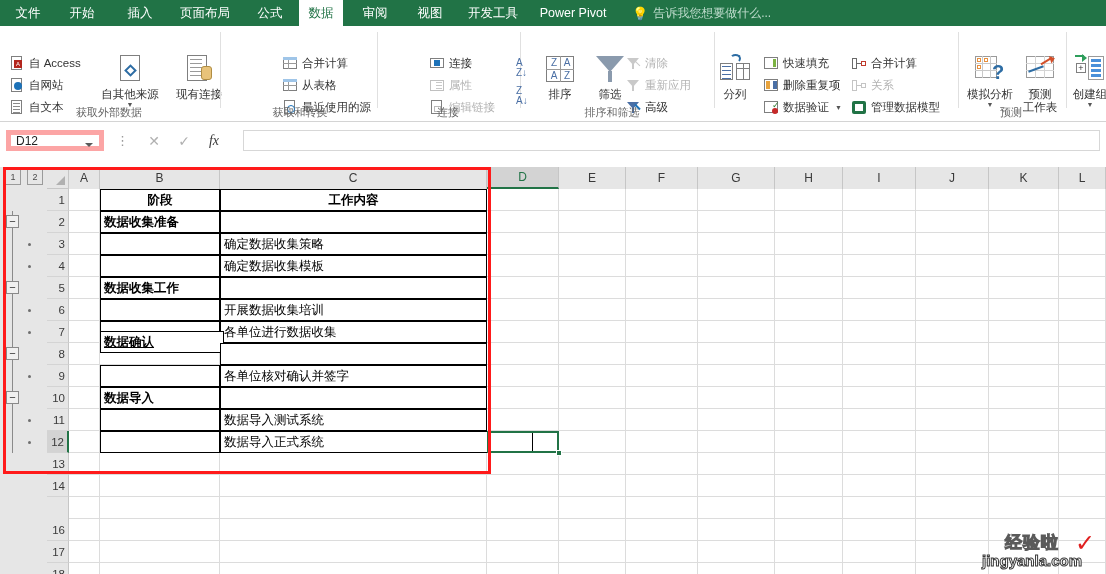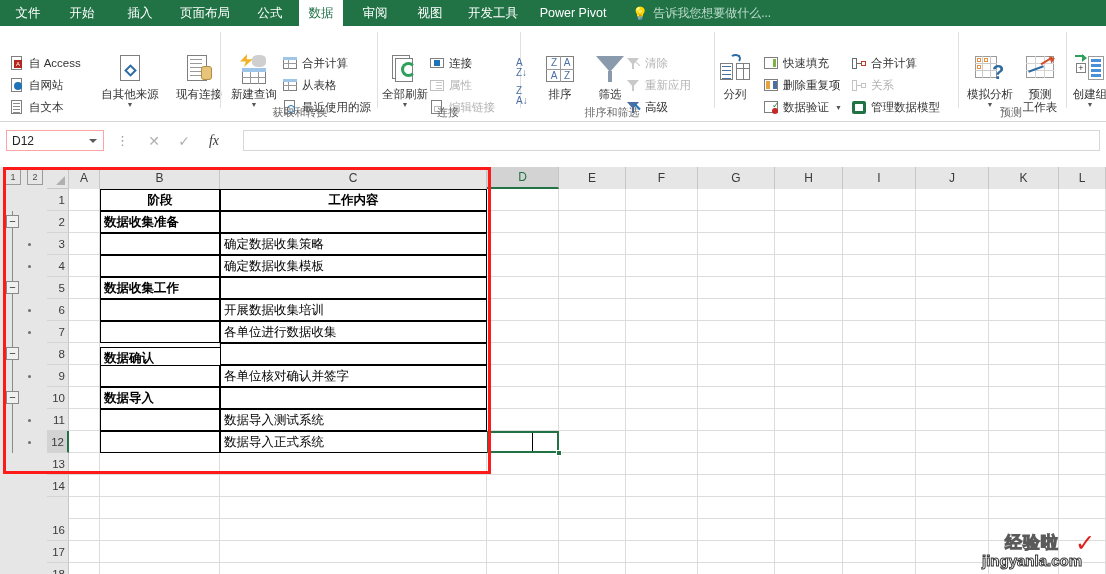--- a/index.html
+++ b/index.html
@@ -67,21 +67,21 @@
   .caret-inline { font-size: 7px; color: #555; margin-left: 2px; }
   .sq { position:absolute; }
 
   
   .fbar {
     position: absolute; top: 122px; left: 0; width: 1106px; height: 45px;
     background: #ffffff;
   }
   .namebox {
     position: absolute; left: 6px; top: 8px; width: 98px; height: 21px;
-    border: 1px solid #fca5a5; background: #ffffff;
+    border: 5px solid #fca5a5; background: #ffffff;
     display: flex; align-items: center; padding: 0 5px;
     font-size: 12px; color: #222222;
   }
   .namebox .nb-caret {
     position: absolute; right: 6px; top: 8px;
     width: 0; height: 0; border-left: 4px solid transparent;
     border-right: 4px solid transparent; border-top: 4px solid #5a5a5a;
   }
   .fb-dots {
     position: absolute; left: 116px; top: 11px;
@@ -267,36 +267,24 @@
           <div class="item" style="left: 10px; top: 74px;">
             <span class="ico">
               <span class="sq" style="left: 1px; top: 0px; width: 11px; height: 14px; background: rgb(255, 255, 255); border: 1px solid rgb(127, 127, 127);"></span>
               <span class="sq" style="left: 3px; top: 3px; width: 7px; height: 1px; background: rgb(138, 138, 138);"></span>
               <span class="sq" style="left: 3px; top: 6px; width: 7px; height: 1px; background: rgb(138, 138, 138);"></span>
               <span class="sq" style="left: 3px; top: 9px; width: 7px; height: 1px; background: rgb(138, 138, 138);"></span>
               <span class="sq" style="left: 3px; top: 12px; width: 7px; height: 1px; background: rgb(138, 138, 138);"></span>
             </span>
             <span>自文本</span>
           </div>
+          <div class="group-title">获取外部数据</div>
         </div>
         <div class="grp-sep" style="left: 220px;"></div>
         <div class="group" style="left: 225px; width: 150px;">
-          <div class="bigitem" style="left: 2px; top: 28px; width: 54px;">
-            <span class="bico">
-              <span class="sq" style="left: 2px; top: 0px; width: 13px; height: 13px; background: rgb(240, 180, 41); clip-path: polygon(55% 0px, 0px 58%, 45% 58%, 30% 100%, 100% 40%, 52% 40%);"></span>
-              <span class="sq" style="left: 14px; top: 1px; width: 14px; height: 12px; background: rgb(207, 207, 207); border-radius: 6px / 4px;"></span>
-              <span class="sq" style="left: 4px; top: 14px; width: 24px; height: 16px; background: rgb(255, 255, 255); border: 1px solid rgb(127, 127, 127);"></span>
-              <span class="sq" style="left: 4px; top: 14px; width: 24px; height: 4px; background: rgb(159, 197, 232);"></span>
-              <span class="sq" style="left: 12px; top: 18px; width: 1px; height: 12px; background: rgb(154, 154, 154);"></span>
-              <span class="sq" style="left: 20px; top: 18px; width: 1px; height: 12px; background: rgb(154, 154, 154);"></span>
-              <span class="sq" style="left: 4px; top: 23px; width: 24px; height: 1px; background: rgb(154, 154, 154);"></span>
-            </span>
-            <span><span>新建查询</span></span>
-            <span class="caret">▼</span>
-          </div>
           <div class="item" style="left: 58px; top: 30px;">
             <span class="ico">
               <span class="sq" style="left: 0px; top: 1px; width: 14px; height: 12px; background: rgb(255, 255, 255); border: 1px solid rgb(127, 127, 127);"></span>
               <span class="sq" style="left: 0px; top: 1px; width: 14px; height: 3px; background: rgb(159, 197, 232);"></span>
               <span class="sq" style="left: 5px; top: 4px; width: 1px; height: 9px; background: rgb(154, 154, 154);"></span>
               <span class="sq" style="left: 0px; top: 7px; width: 14px; height: 1px; background: rgb(154, 154, 154);"></span>
             </span>
             <span>合并计算</span>
           </div>
           <div class="item" style="left: 58px; top: 52px;">
@@ -312,29 +300,20 @@
             <span class="ico">
               <span class="sq" style="left: 1px; top: 0px; width: 11px; height: 14px; background: rgb(255, 255, 255); border: 1px solid rgb(127, 127, 127);"></span>
               <span class="sq" style="left: 4px; top: 5px; width: 8px; height: 8px; border-radius: 50%; border: 1px solid rgb(29, 114, 184);"></span>
             </span>
             <span>最近使用的源</span>
           </div>
           <div class="group-title">获取和转换</div>
         </div>
         <div class="grp-sep" style="left: 377px;"></div>
         <div class="group" style="left: 378px; width: 140px;">
-          <div class="bigitem" style="left: 0px; top: 28px; width: 54px;">
-            <span class="bico">
-              <span class="sq" style="left: 3px; top: 1px; width: 18px; height: 24px; background: rgb(255, 255, 255); border: 1px solid rgb(127, 127, 127);"></span>
-              <span class="sq" style="left: 6px; top: 4px; width: 18px; height: 24px; background: rgb(255, 255, 255); border: 1px solid rgb(127, 127, 127);"></span>
-              <span class="sq" style="left: 12px; top: 8px; width: 15px; height: 15px; border-radius: 50%; border-width: 3px; border-style: solid; border-color: rgb(46, 158, 91) transparent rgb(46, 158, 91) rgb(46, 158, 91); border-image: initial;"></span>
-            </span>
-            <span><span>全部刷新</span></span>
-            <span class="caret">▼</span>
-          </div>
           <div class="item" style="left: 52px; top: 30px;">
             <span class="ico">
               <span class="sq" style="left: 0px; top: 2px; width: 14px; height: 10px; background: rgb(255, 255, 255); border: 1px solid rgb(127, 127, 127);"></span>
               <span class="sq" style="left: 4px; top: 4px; width: 6px; height: 6px; background: rgb(29, 114, 184);"></span>
             </span>
             <span>连接</span>
           </div>
           <div class="item dim" style="left: 52px; top: 52px;">
             <span class="ico">
               <span class="sq" style="left: 0px; top: 2px; width: 14px; height: 11px; background: rgb(255, 255, 255); border: 1px solid rgb(192, 192, 192);"></span>
@@ -817,21 +796,21 @@
         <div class="tblcell" style="left: 100px; top: 66px; width: 120px;"></div>
         <div class="tblcell" style="left: 220px; top: 66px; width: 267px;">确定数据收集策略</div>
         <div class="tblcell" style="left: 100px; top: 88px; width: 120px;"></div>
         <div class="tblcell" style="left: 220px; top: 88px; width: 267px;">确定数据收集模板</div>
         <div class="tblcell bold" style="left: 100px; top: 110px; width: 120px;">数据收集工作</div>
         <div class="tblcell" style="left: 220px; top: 110px; width: 267px;"></div>
         <div class="tblcell" style="left: 100px; top: 132px; width: 120px;"></div>
         <div class="tblcell" style="left: 220px; top: 132px; width: 267px;">开展数据收集培训</div>
         <div class="tblcell" style="left: 100px; top: 154px; width: 120px;"></div>
         <div class="tblcell" style="left: 220px; top: 154px; width: 267px;">各单位进行数据收集</div>
-        <div class="tblcell bold" style="left: 100px; top: 180px; width: 124px;">数据确认</div>
+        <div class="tblcell bold" style="left: 100px; top: 164px; width: 124px; text-decoration: underline;">数据确认</div>
         <div class="tblcell" style="left: 220px; top: 176px; width: 267px;"></div>
         <div class="tblcell" style="left: 100px; top: 198px; width: 120px;"></div>
         <div class="tblcell" style="left: 220px; top: 198px; width: 267px;">各单位核对确认并签字</div>
         <div class="tblcell bold" style="left: 100px; top: 220px; width: 120px;">数据导入</div>
         <div class="tblcell" style="left: 220px; top: 220px; width: 267px;"></div>
         <div class="tblcell" style="left: 100px; top: 242px; width: 120px;"></div>
         <div class="tblcell" style="left: 220px; top: 242px; width: 267px;">数据导入测试系统</div>
         <div class="tblcell" style="left: 100px; top: 264px; width: 120px;"></div>
         <div class="tblcell" style="left: 220px; top: 264px; width: 313px;">数据导入正式系统</div>
       </div>

